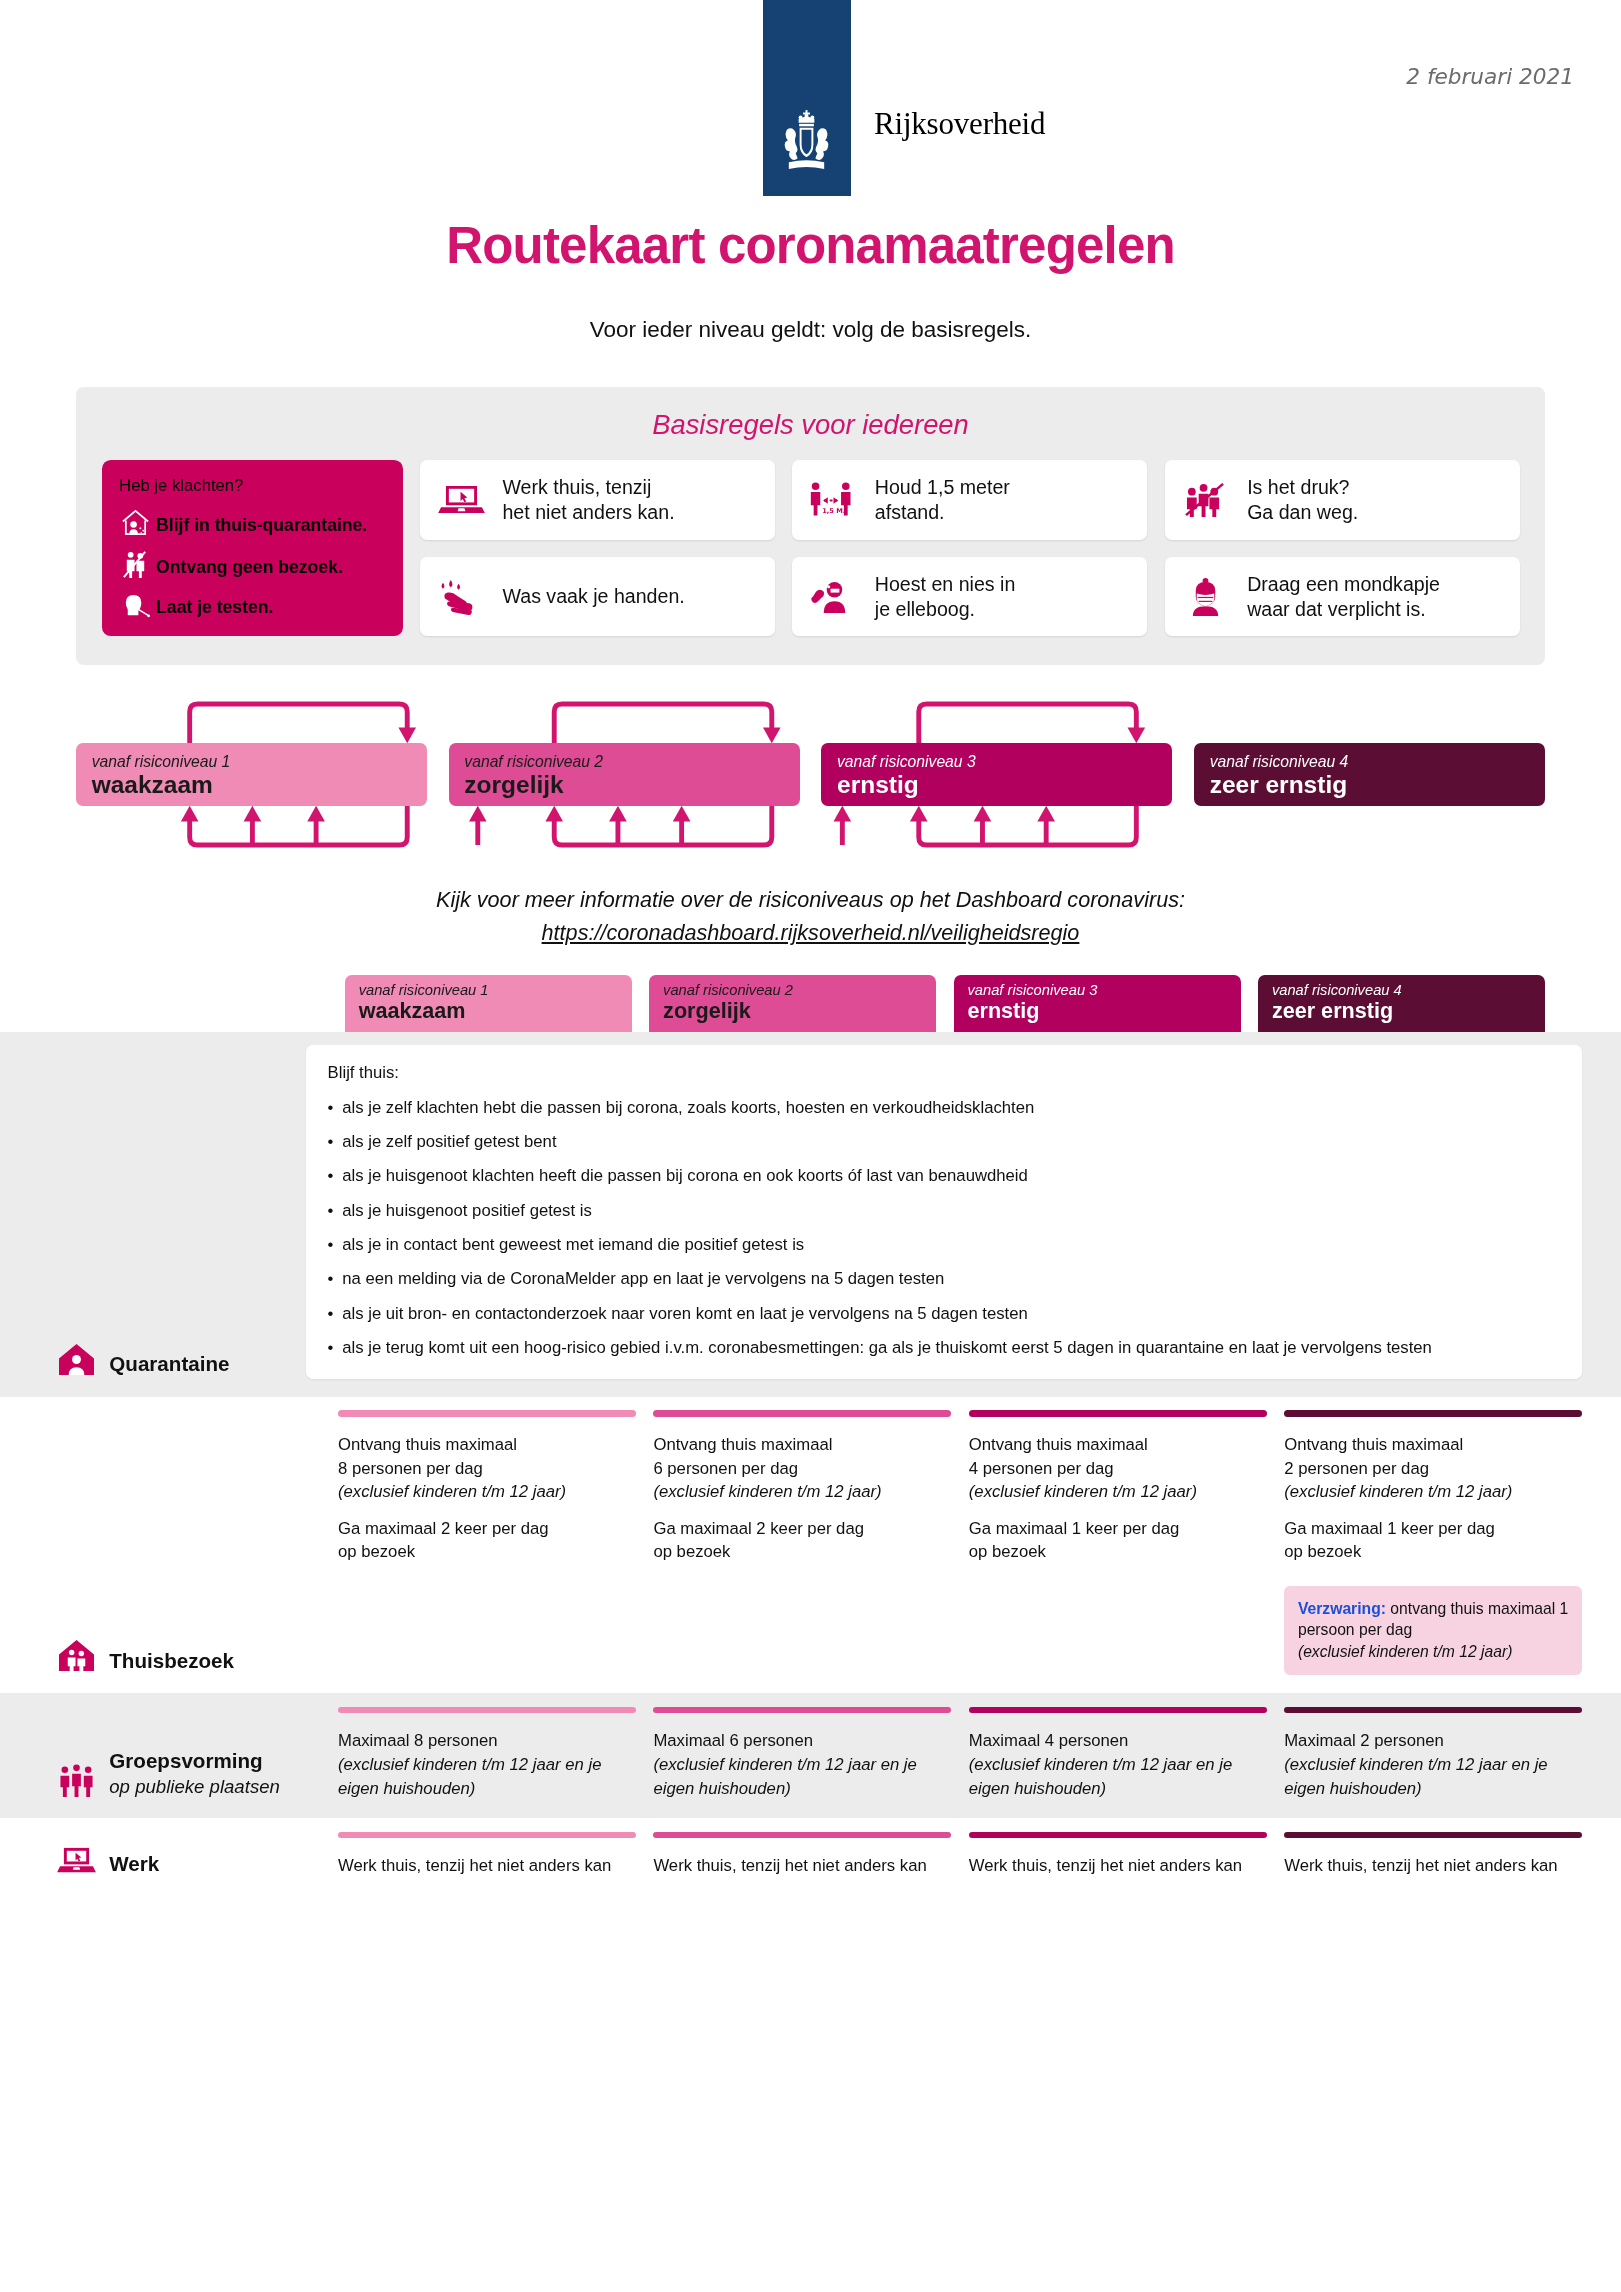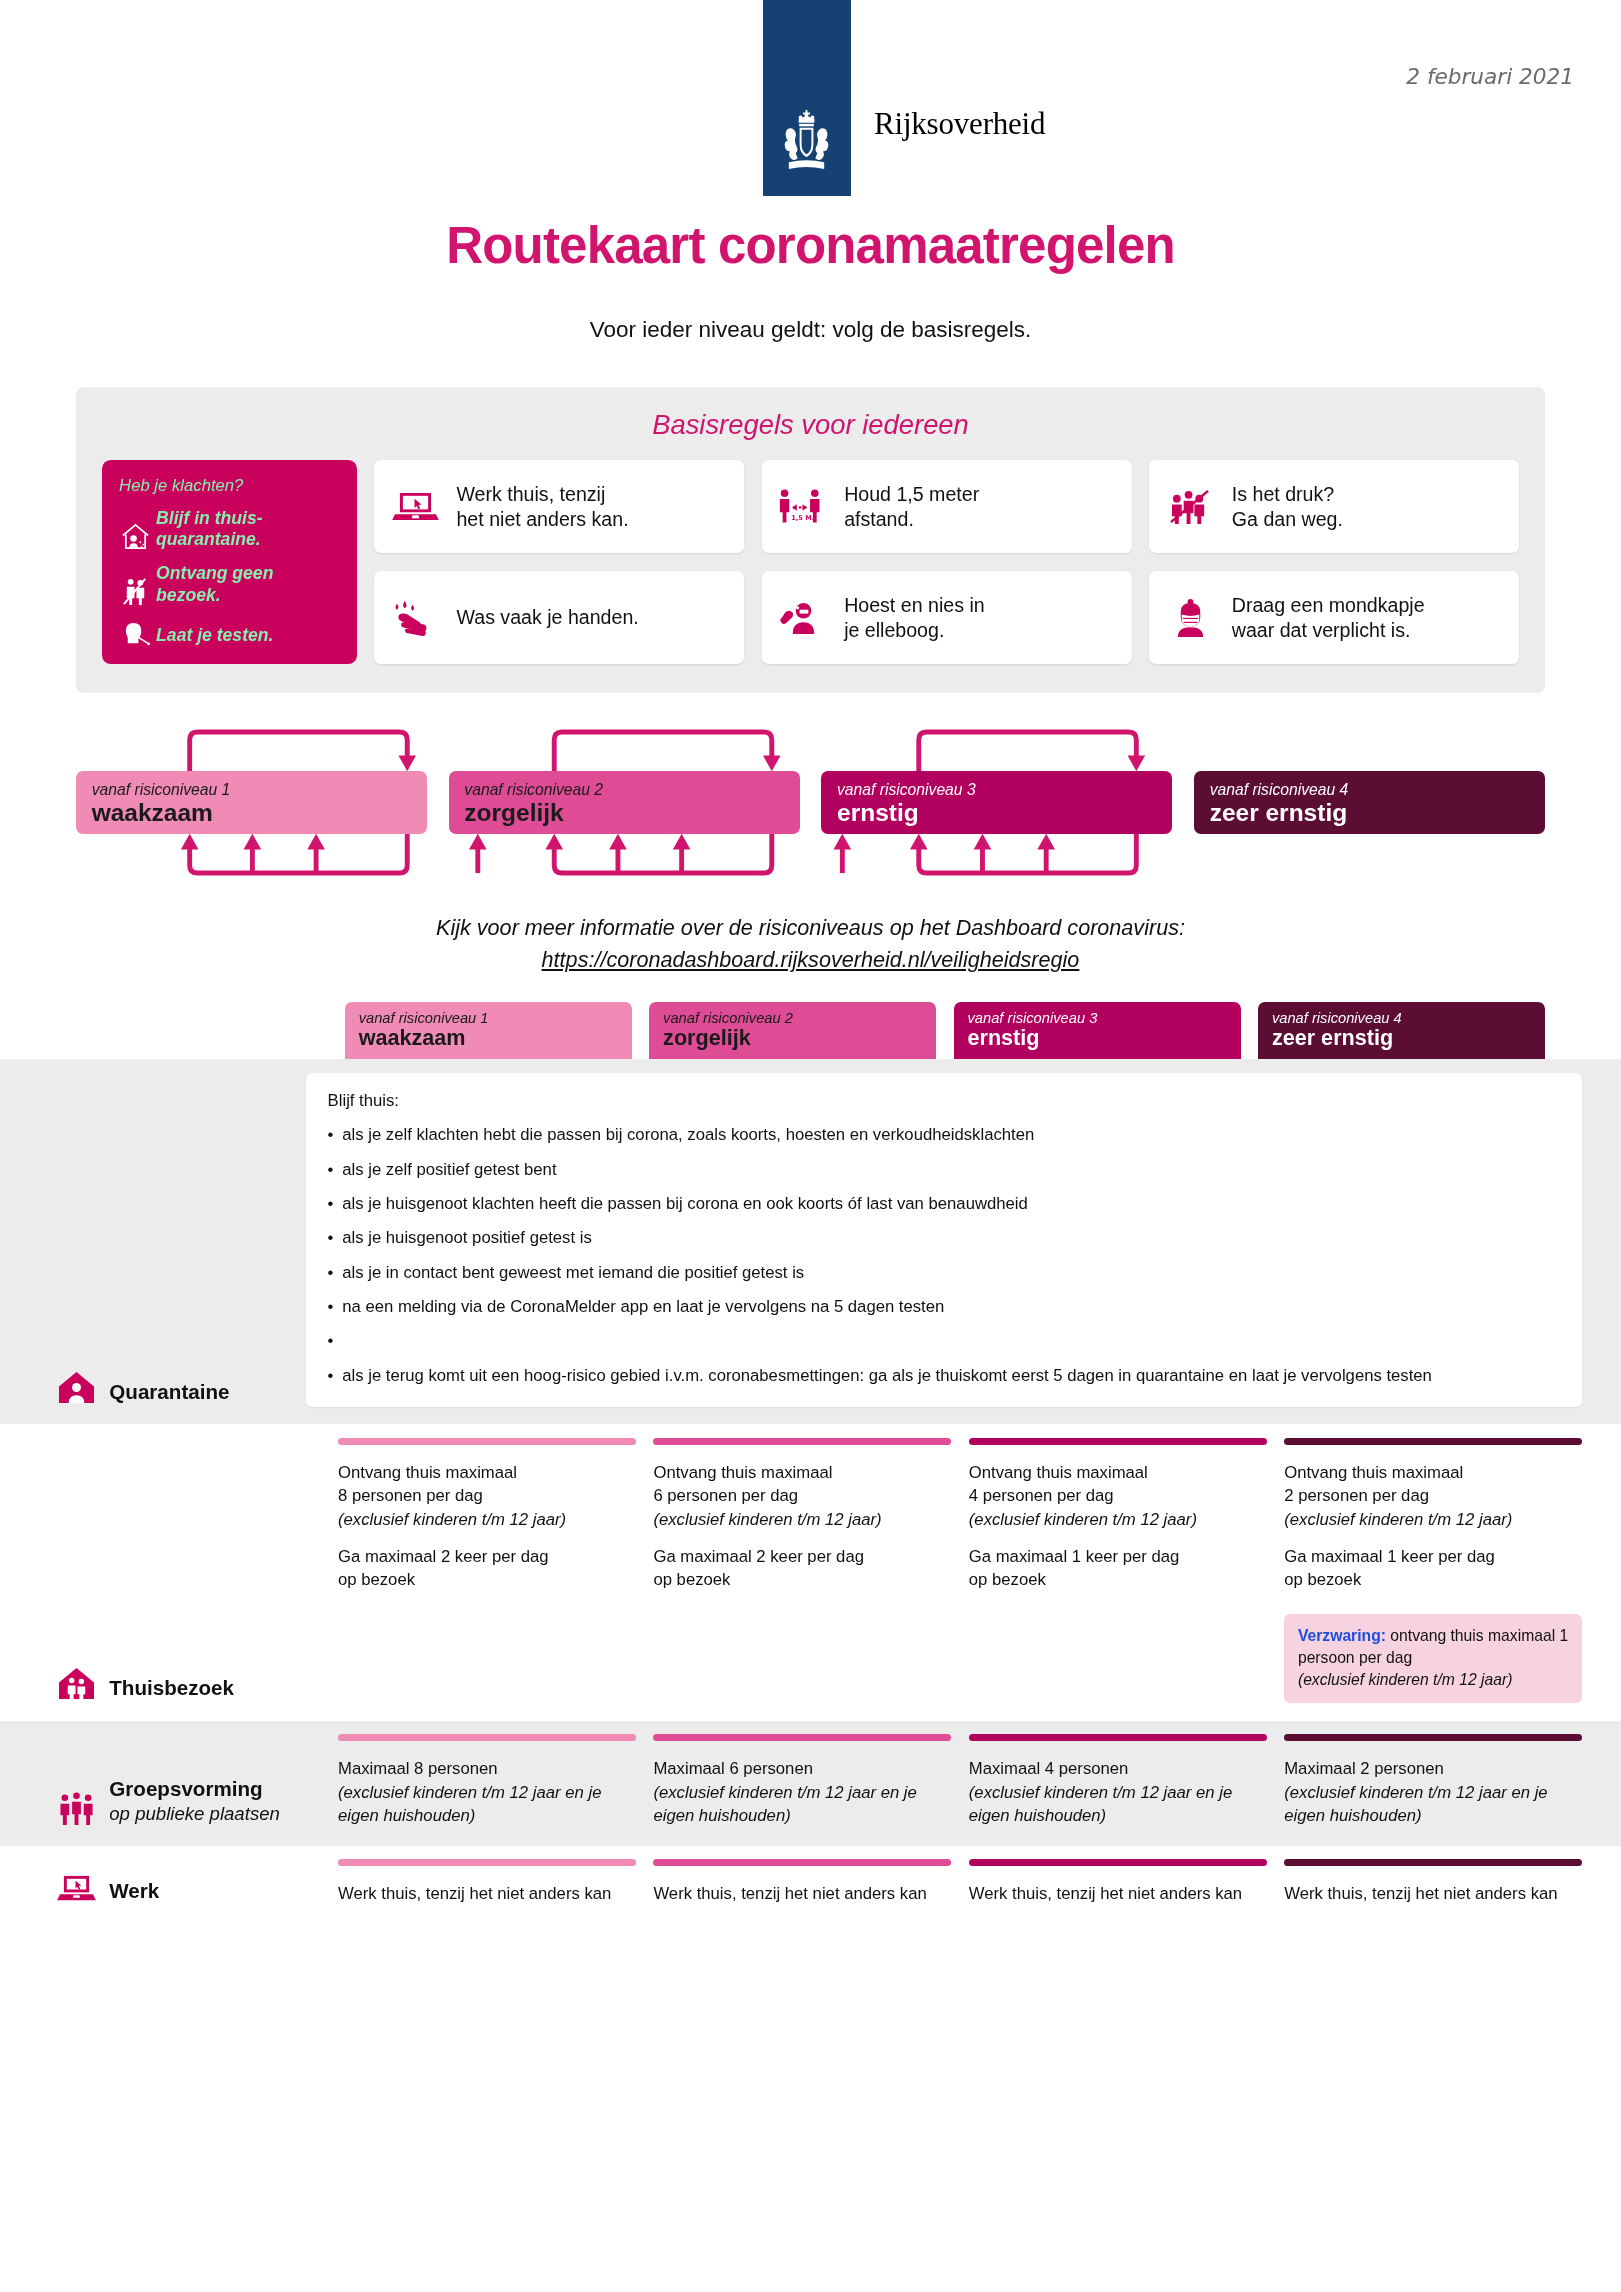--- a/index.html
+++ b/index.html
@@ -43,22 +43,22 @@
   .basis-wrap {
     position: relative; margin: 41px 76px 0 76px;
     background: #ececec; border-radius: 7.8px; padding: 21.6px 25.5px 29px 25.5px;
   }
   .basis-heading {
     text-align: center; font-style: italic; font-size: 27.4px;
     color: #d1156f; margin-bottom: 19.6px;
   }
   .basis-grid { display: flex; gap: 17.6px; align-items: stretch; }
   .klachten-card {
-    width: 255px; background: #ca005d; border-radius: 8.8px;
-    color: #86efac; padding: 15.7px 17.6px 17.6px 17.6px; flex: none; font-style: italic;
+    width: 301px; background: #ca005d; border-radius: 8.8px;
+    color: #000000; padding: 15.7px 17.6px 17.6px 17.6px; flex: none;
   }
   .klachten-title { font-size: 16.7px; margin-bottom: 11.8px; font-weight: 400; }
   .klachten-item { display: flex; align-items: flex-end; gap: 4px; margin-bottom: 12.7px; }
   .klachten-item:last-child { margin-bottom: 0; }
   .klachten-item .ic { width: 33px; flex: none; display: flex; align-items: center; justify-content: center; }
   .klachten-item .tx { font-size: 17.6px; font-weight: bold; line-height: 1.22; }
 
   .basis-cells { flex: 1; display: grid; grid-template-columns: 1fr 1fr 1fr; grid-template-rows: 1fr 1fr; gap: 17.6px; }
   .basis-cell {
     background: #fff; border-radius: 6.9px; display: flex; align-items: center;
@@ -472,20 +472,21 @@
       <div class="q-item">
           <span class="bullet">•</span>
           <span>als je in contact bent geweest met iemand die positief getest is</span>
         </div>
       <div class="q-item">
           <span class="bullet">•</span>
           <span>na een melding via de CoronaMelder app en laat je vervolgens na 5 dagen testen</span>
         </div>
       <div class="q-item">
           <span class="bullet">•</span>
+          <span>als je uit bron- en contactonderzoek naar voren komt en laat je vervolgens na 5 dagen testen</span>
         </div>
       <div class="q-item">
           <span class="bullet">•</span>
           <span>als je terug komt uit een hoog-risico gebied i.v.m. coronabesmettingen: ga als je thuiskomt eerst 5 dagen in quarantaine en laat je vervolgens testen</span>
         </div>
     </div>
   </div>
 
   <div class="row row-white">
     <div class="row-label">

